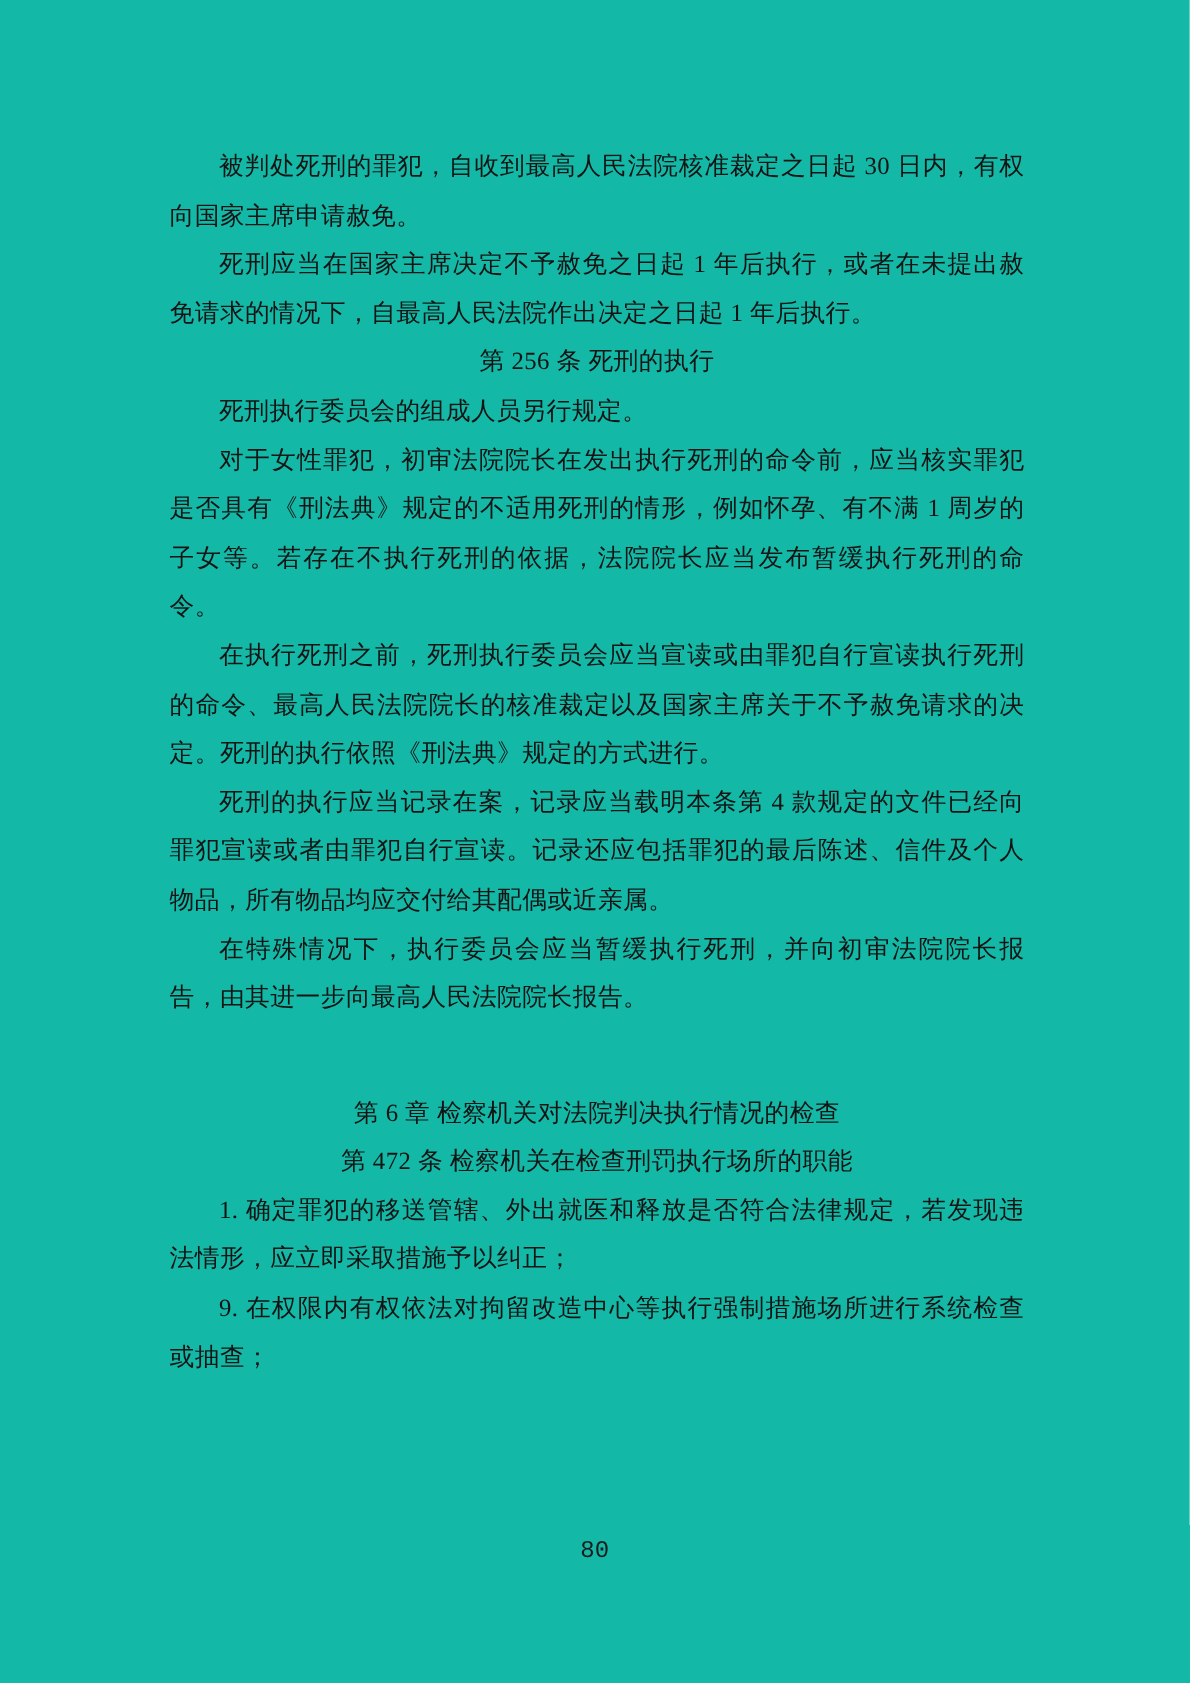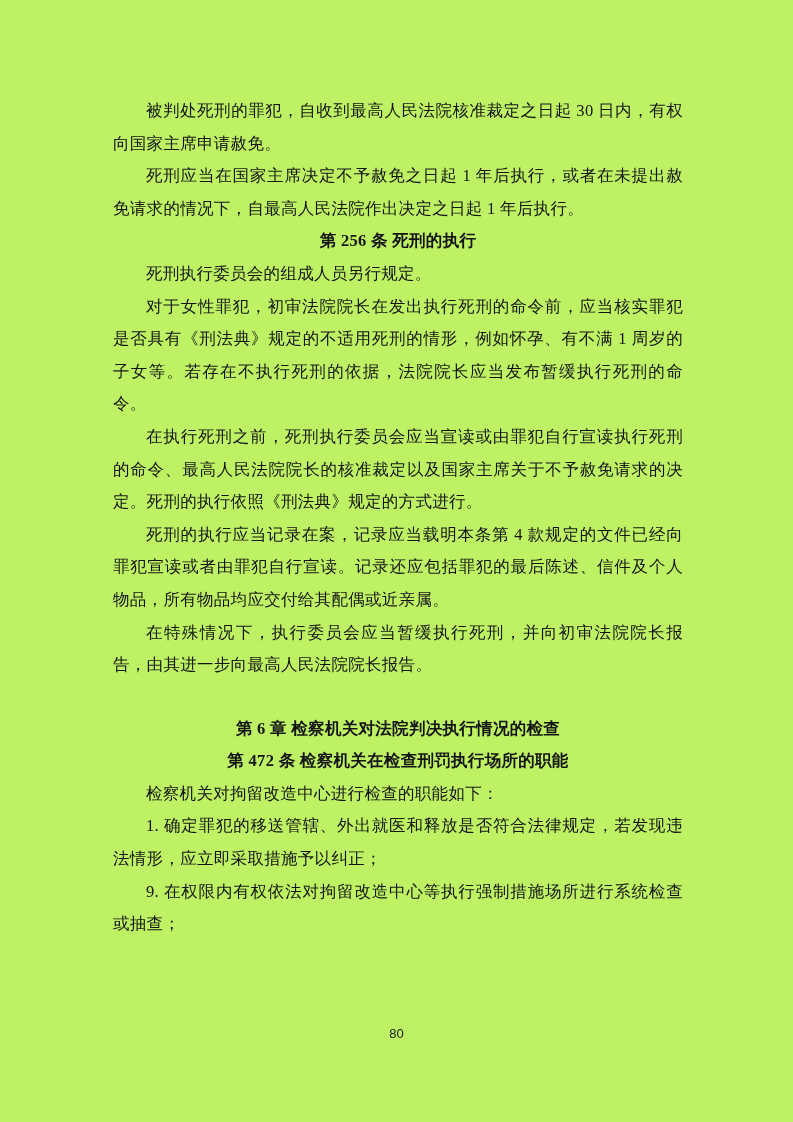--- a/index.html
+++ b/index.html
@@ -11,73 +11,72 @@
     width: 793px;
     height: 1122px;
     position: relative;
     overflow: hidden;
     font-family: "Liberation Serif", "DejaVu Serif", serif;
     color: #141414;
   }
   .page {
     position: absolute;
     inset: 0;
-    background: #bef264;
+    background: #14b8a6;
   }
   .content {
     position: absolute;
     left: 113px;
     top: 95px;
     width: 570px;
   }
   .para {
     margin: 0;
     font-size: 16.5px;
     line-height: 32.6px;
     text-align: justify;
     text-indent: 2em;
     letter-spacing: 0.3px;
   }
   .heading {
     margin: 0;
     font-size: 16.5px;
     line-height: 32.6px;
-    font-weight: bold;
+    font-weight: normal;
     text-align: center;
     text-indent: 0;
     letter-spacing: 0.3px;
   }
   .space-before {
-    margin-top: 31px;
+    margin-top: 44px;
   }
   .page-number {
     position: absolute;
     left: 0;
     right: 0;
     top: 1026px;
     text-align: center;
-    font-size: 13px;
+    font-size: 16px;
     line-height: 16px;
     color: #1c1c1c;
-    font-family: Liberation Sans, sans-serif;
+    font-family: Liberation Mono, monospace;
   }
 </style>
 </head>
 <body>
 
 <div class="page">
   <div class="content">
     <p class="para">被判处死刑的罪犯，自收到最高人民法院核准裁定之日起 30 日内，有权向国家主席申请赦免。</p>
     <p class="para">死刑应当在国家主席决定不予赦免之日起 1 年后执行，或者在未提出赦免请求的情况下，自最高人民法院作出决定之日起 1 年后执行。</p>
     <p class="heading">第 256 条 死刑的执行</p>
     <p class="para">死刑执行委员会的组成人员另行规定。</p>
     <p class="para">对于女性罪犯，初审法院院长在发出执行死刑的命令前，应当核实罪犯是否具有《刑法典》规定的不适用死刑的情形，例如怀孕、有不满 1 周岁的子女等。若存在不执行死刑的依据，法院院长应当发布暂缓执行死刑的命令。</p>
     <p class="para">在执行死刑之前，死刑执行委员会应当宣读或由罪犯自行宣读执行死刑的命令、最高人民法院院长的核准裁定以及国家主席关于不予赦免请求的决定。死刑的执行依照《刑法典》规定的方式进行。</p>
     <p class="para">死刑的执行应当记录在案，记录应当载明本条第 4 款规定的文件已经向罪犯宣读或者由罪犯自行宣读。记录还应包括罪犯的最后陈述、信件及个人物品，所有物品均应交付给其配偶或近亲属。</p>
     <p class="para">在特殊情况下，执行委员会应当暂缓执行死刑，并向初审法院院长报告，由其进一步向最高人民法院院长报告。</p>
     <p class="heading space-before">第 6 章 检察机关对法院判决执行情况的检查</p>
     <p class="heading">第 472 条 检察机关在检查刑罚执行场所的职能</p>
-    <p class="para">检察机关对拘留改造中心进行检查的职能如下：</p>
     <p class="para">1. 确定罪犯的移送管辖、外出就医和释放是否符合法律规定，若发现违法情形，应立即采取措施予以纠正；</p>
     <p class="para">9. 在权限内有权依法对拘留改造中心等执行强制措施场所进行系统检查或抽查；</p>
   </div>
   <div class="page-number">80</div>
 </div>
 
 </body></html>

